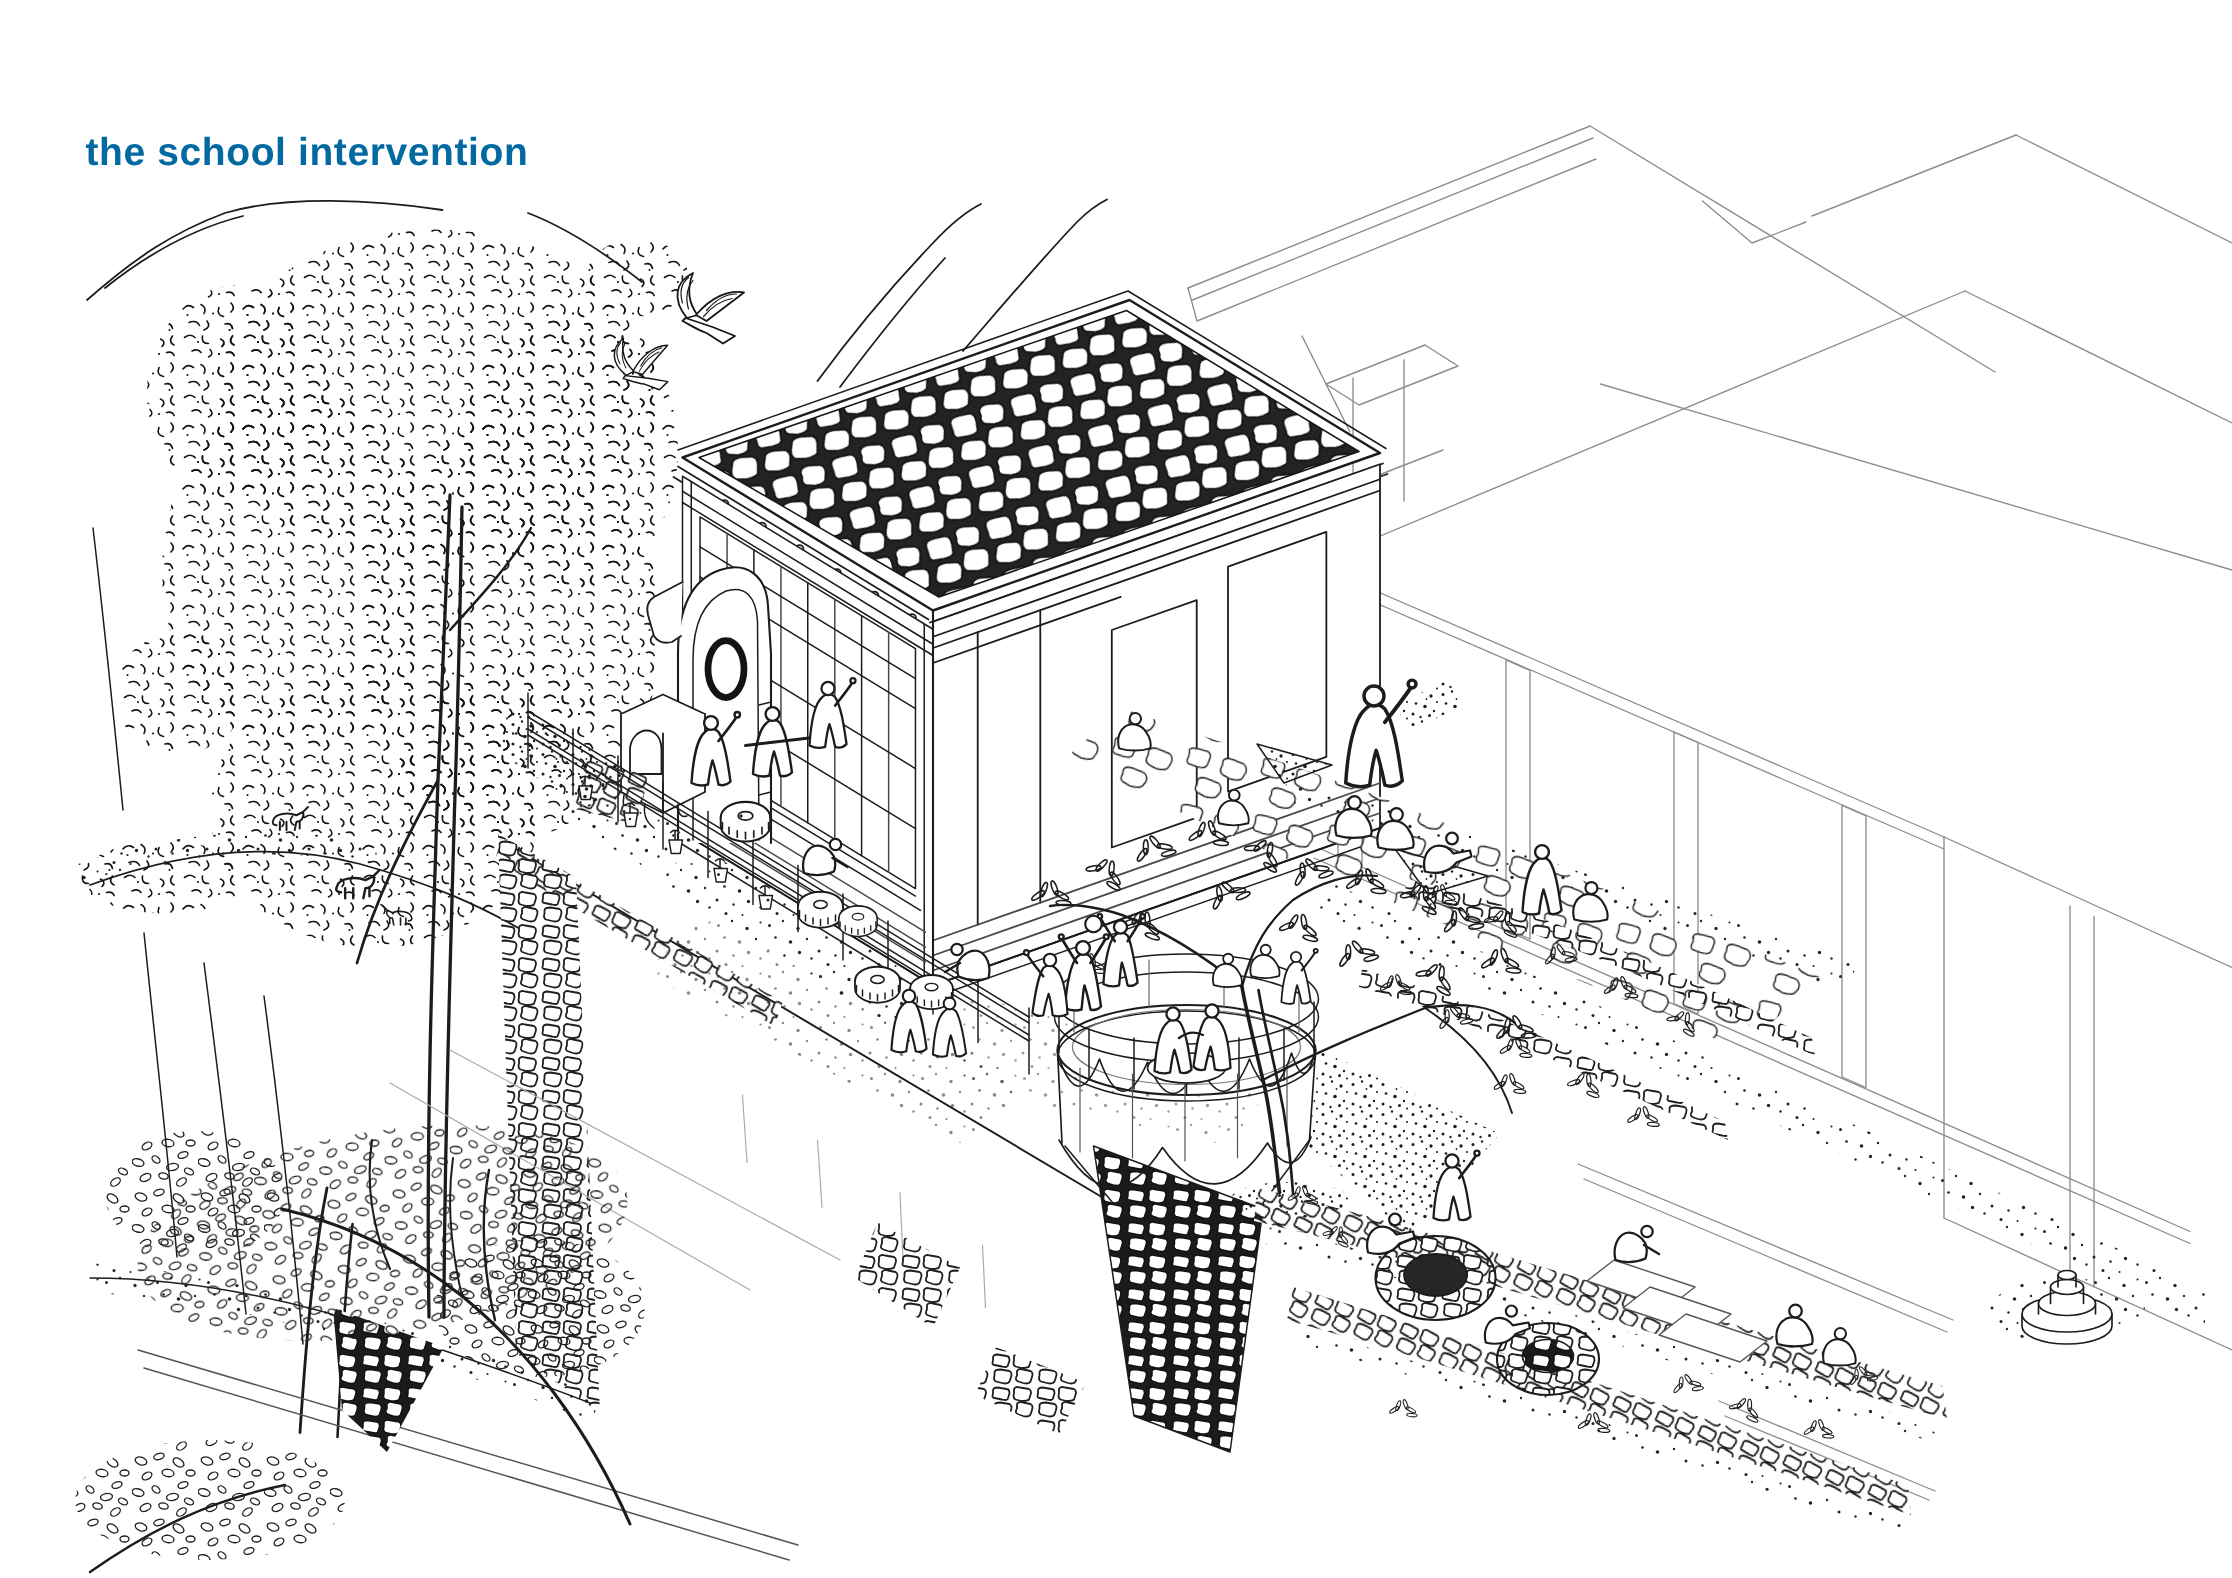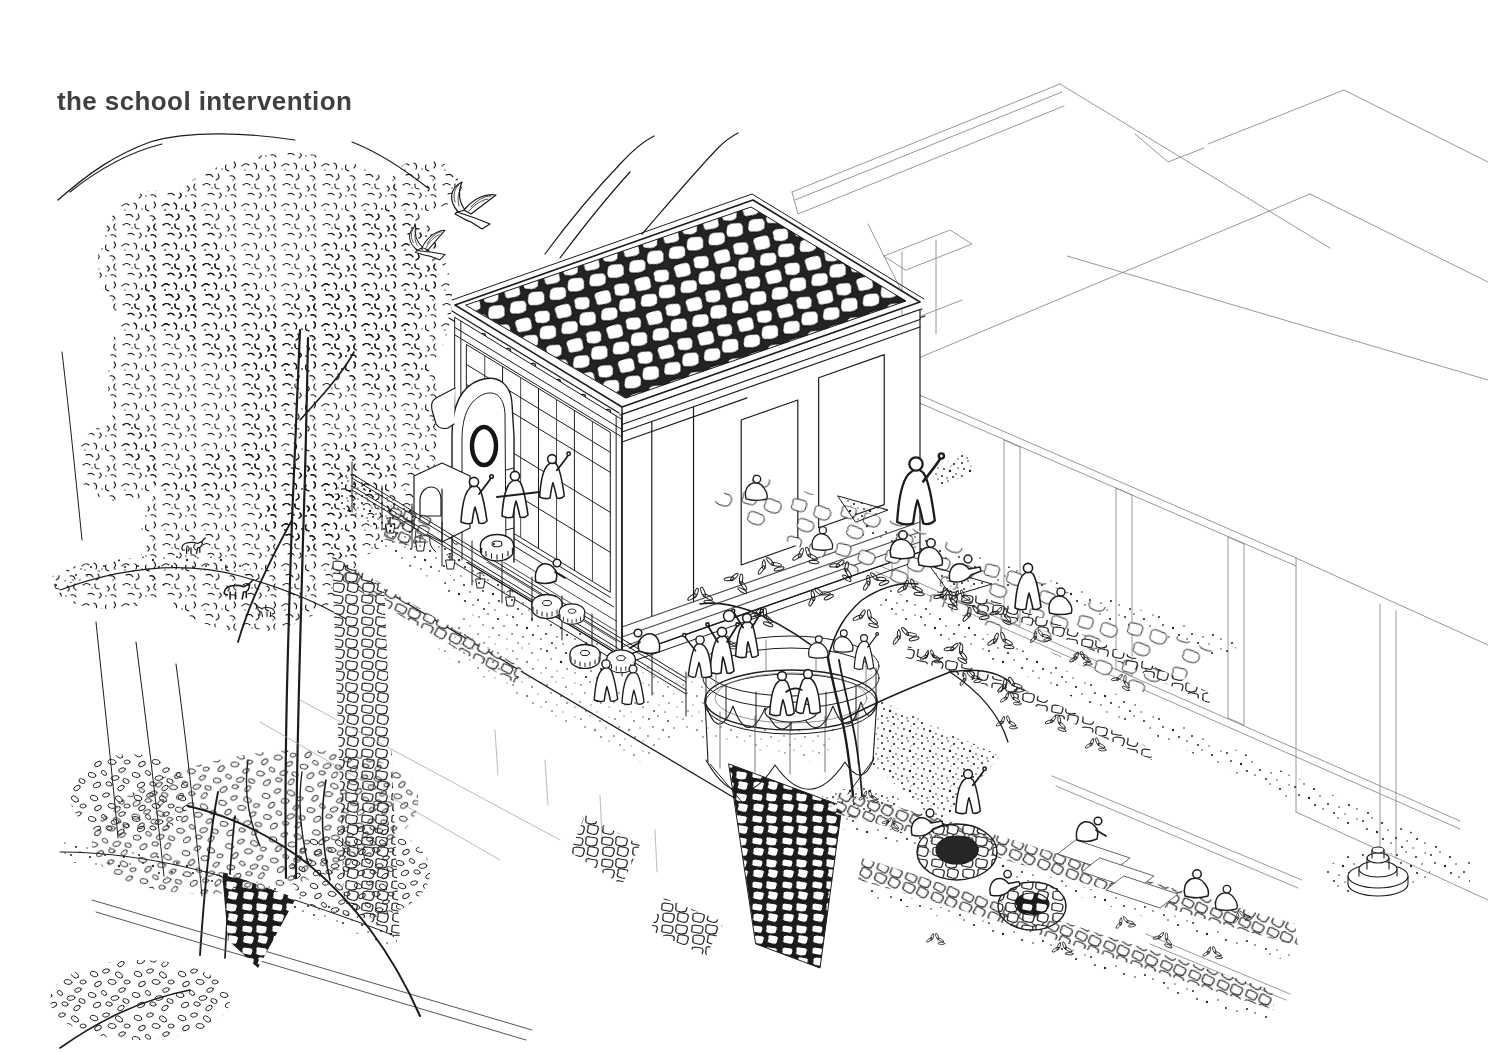--- a/index.html
+++ b/index.html
@@ -1,19 +1,19 @@
 <!DOCTYPE html>
 <html><head>
 <meta charset="utf-8">
 <style>
   html,body{margin:0;padding:0;background:#fff;}
   .canvas{position:relative;width:1488px;height:1052px;background:#fff;overflow:hidden;
           font-family:"Liberation Sans", sans-serif;}
   .title{position:absolute;left:57px;top:86px;font-size:26px;font-weight:bold;
-         letter-spacing:.4px;color:#404040;margin:0;text-align:center;}
+         letter-spacing:.4px;color:#0369a1;margin:0;text-align:center;}
   svg{position:absolute;left:0;top:0;}
   svg *{stroke-linecap:round;stroke-linejoin:round;}
 </style>
 </head>
 <body>
 
 <div class="canvas">
   <h1 class="title">the school intervention</h1>
 
   <svg width="1488" height="1052" viewBox="0 0 1488 1052">

